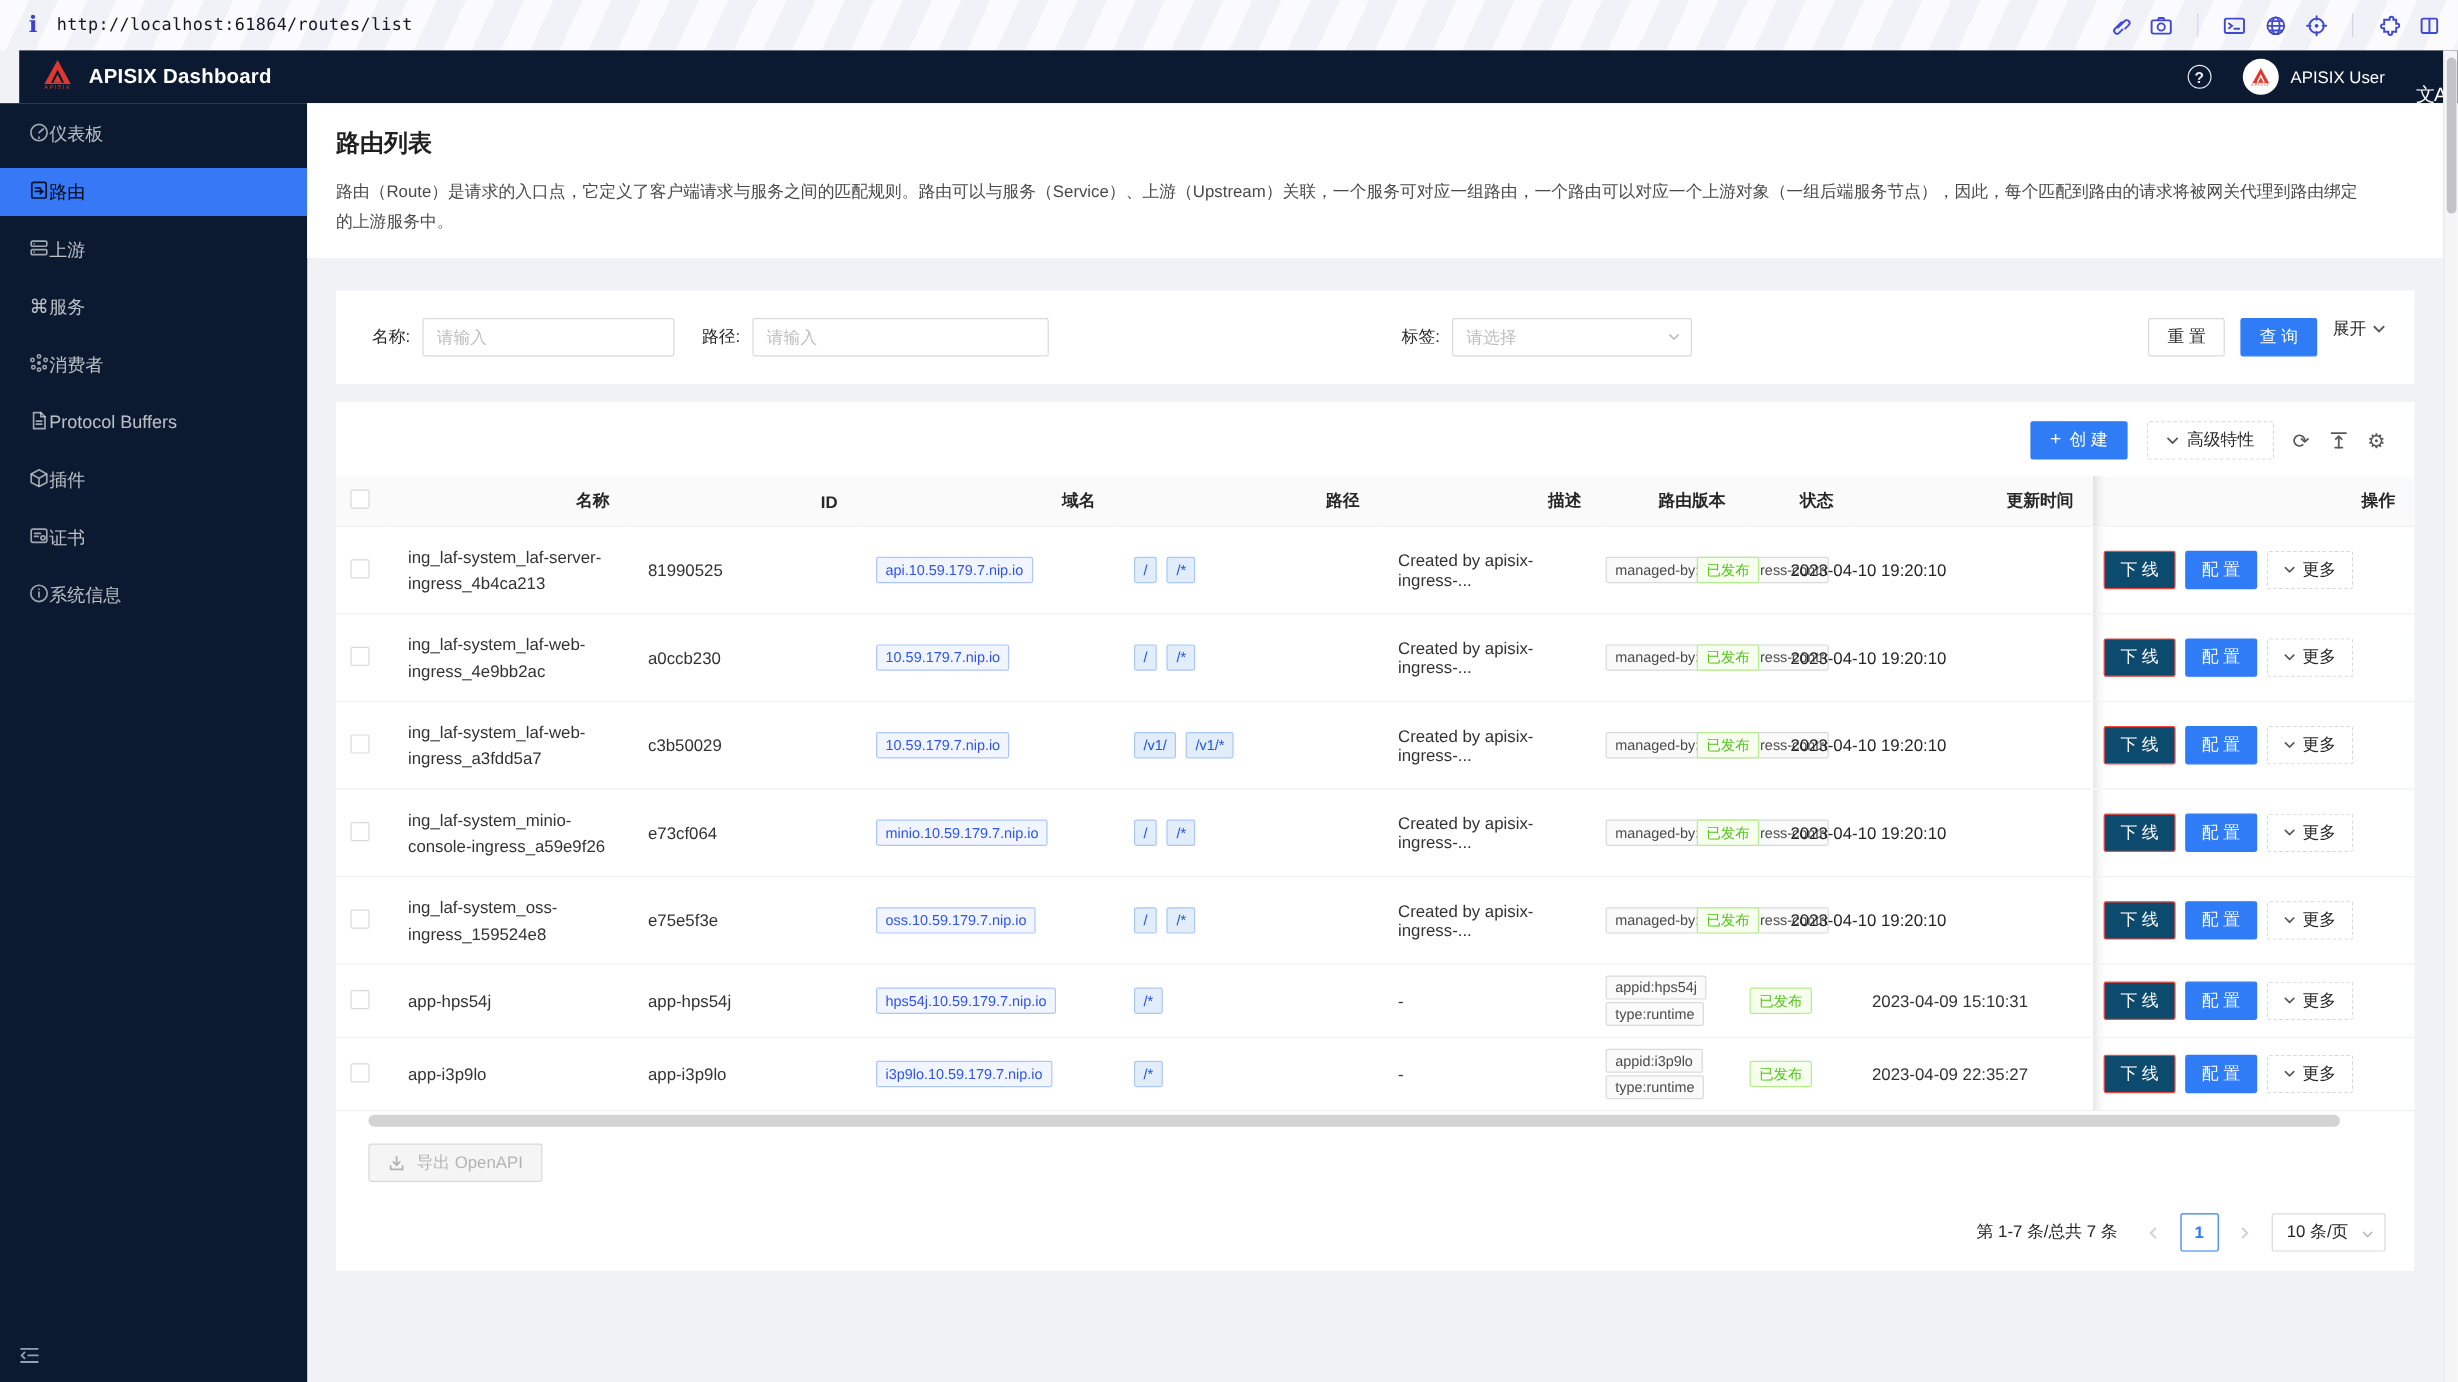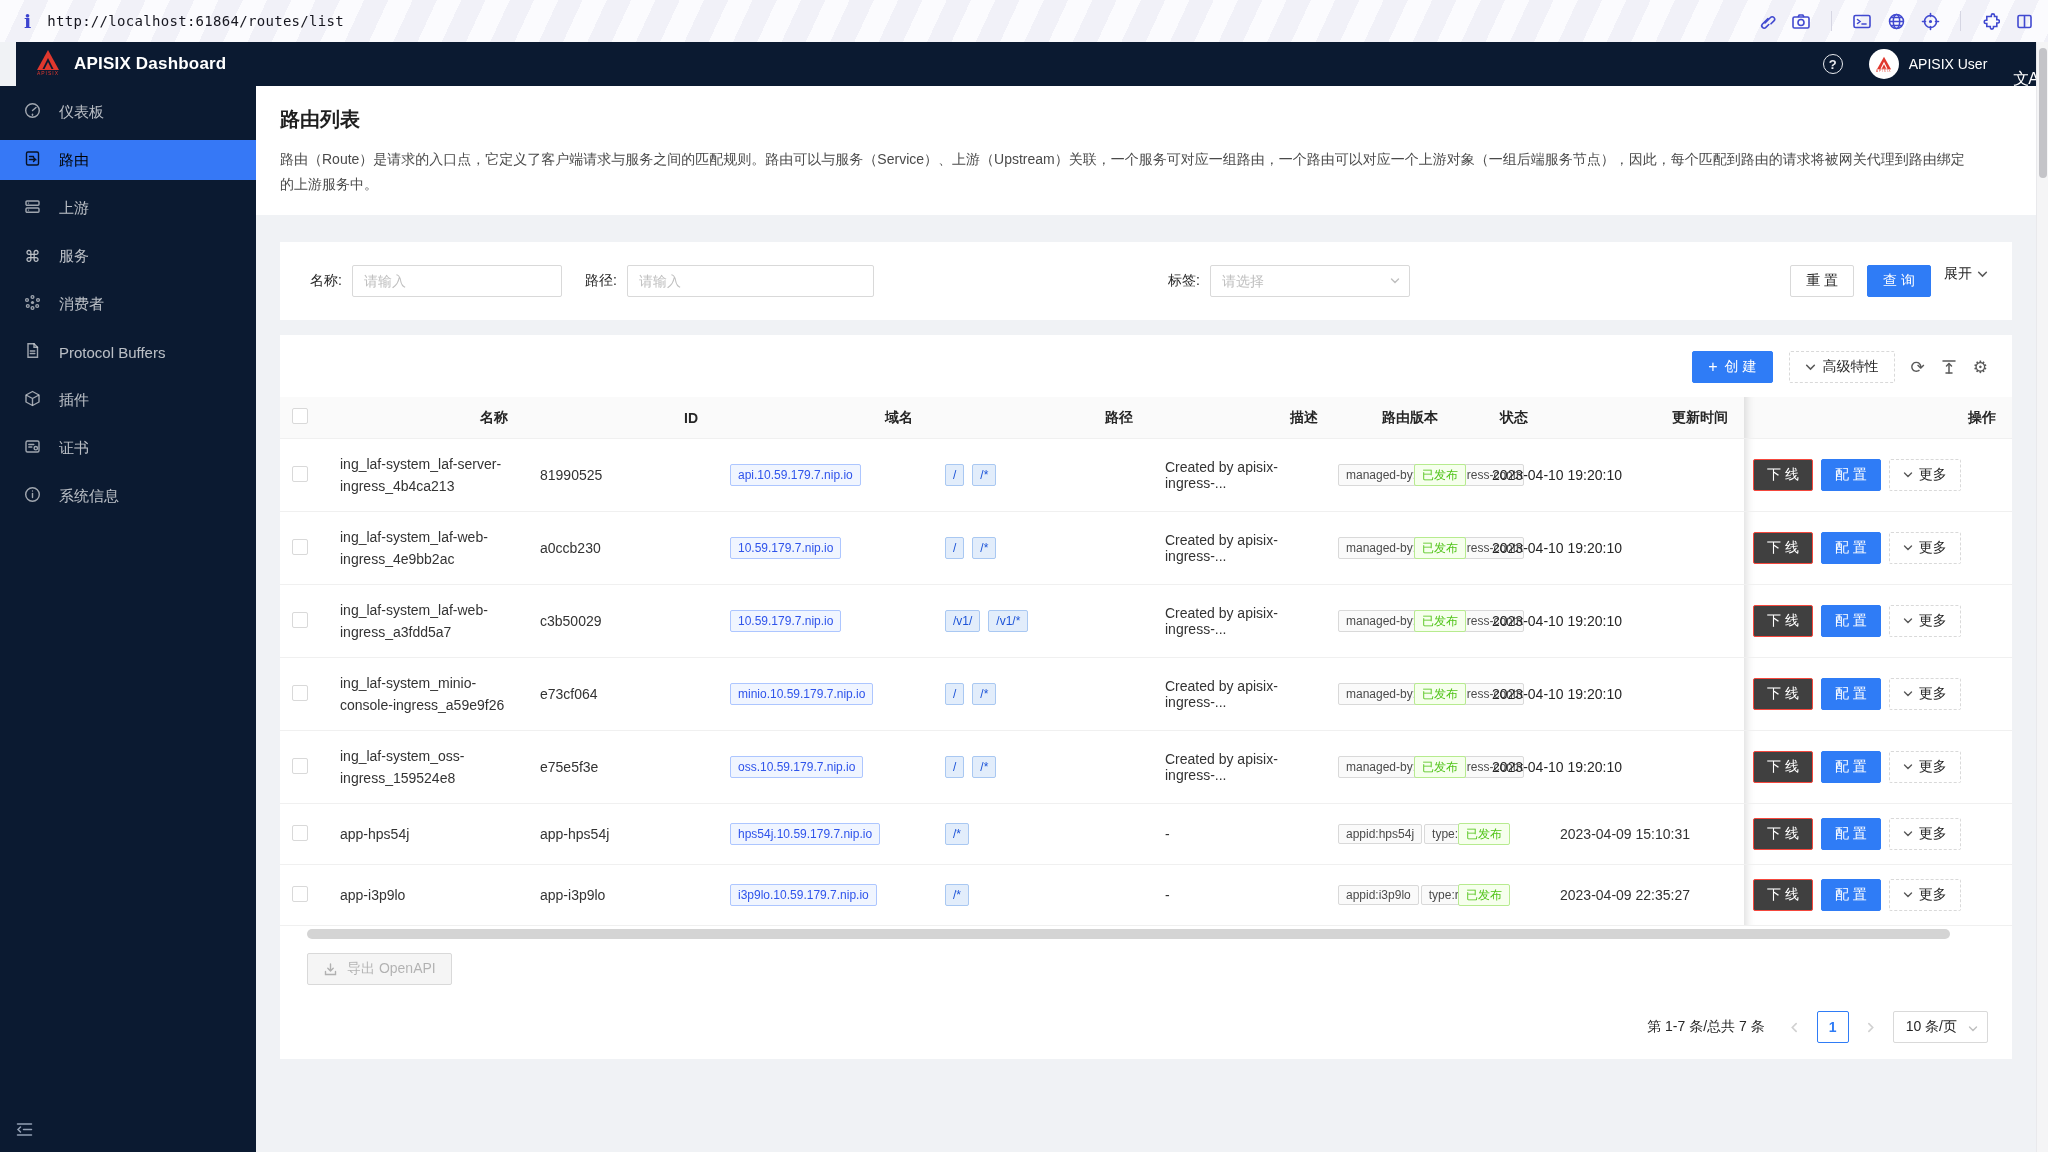--- a/index.html
+++ b/index.html
@@ -26,21 +26,21 @@
   .help-circle { width:20px; height:20px; border-radius:50%; border:1.5px solid #e8eaee; color:#e8eaee;
     display:flex; align-items:center; justify-content:center; font-size:13px; font-weight:bold; }
   .user-chip { display:flex; align-items:center; gap:10px; }
   .avatar { width:30px; height:30px; border-radius:50%; background:#fff; display:flex; flex-direction:column; align-items:center; justify-content:center; }
   .avatar .logo-word{ font-size:3px; }
   .user-name { font-size:14px; color:#fff; }
   .translate-glyph { font-size:16px; color:#fff; letter-spacing:-1px;margin-top:30px; }
 
   
   .sidebar { position:absolute; top:86px; left:0; width:256px; height:1066px; background:#0b1a31; padding-top:6px; }
-  .menu-item { height:40px; margin:0 0 8px; display:flex; align-items:center; gap:18px; padding-left:24px;
+  .menu-item { height:40px; margin:0 0 8px; display:flex; align-items:center; gap:0; padding-left:24px;
     color:rgba(255,255,255,.72); font-size:15px; cursor:pointer; }
   .menu-item svg { flex:none; opacity:.85; }
   .menu-item.active { background:#3678f6; color:#000000; }
   .menu-item .glyph-icon { width:17px; text-align:center; font-size:16px; }
   .collapse-btn { position:absolute; left:16px; bottom:12px; color:#93a0b4; }
 
   
   .content { position:absolute; left:256px; top:86px; width:1780px; bottom:0; }
   .page-header { background:#fff; padding:20px 24px 18px; }
   .page-title { font-size:20px; font-weight:bold; color:#1f1f1f; margin-bottom:14px; }
@@ -55,21 +55,21 @@
   .g-name { left:30px; } .g-name .s-input{ width:210px; }
   .g-path { left:305px; } .g-path .s-input{ width:247px; }
   .g-tag  { left:888px; } .g-tag .s-input{ width:200px; }
   .sel-wrap { position:relative; display:inline-block; }
   .sel-wrap svg { position:absolute; right:10px; top:11px; }
   .search-actions { position:absolute; right:24px; top:23px; display:flex; align-items:flex-start; gap:13px; }
 
   .btn { height:32px; border-radius:2px; font-size:14px; display:inline-flex; align-items:center; justify-content:center;
     padding:0 15px; cursor:pointer; background:#fff; border:1px solid #d9d9d9; color:#262626; font-family:inherit; white-space:nowrap; }
   .btn-primary { background:#2f7cf6; border-color:#2f7cf6; color:#fff; }
-  .btn-danger { background:#404040; border-color:#f5473d; color:#fff; }
+  .btn-danger { background:#0c4a6e; border-color:#f5473d; color:#fff; }
   .btn-dashed { border-style:dashed; }
   .link-expand { display:flex; align-items:center; gap:5px; color:#262626; cursor:pointer; }
 
   
   .table-card { margin-top:15px; padding-bottom:10px; }
   .toolbar { display:flex; justify-content:flex-end; align-items:center; gap:16px; padding:16px 24px 0; }
   .btn-create { gap:7px; }
   .btn-advanced { gap:7px; }
   .tool-icon { color:#595959; font-size:17px; line-height:1; cursor:pointer; display:flex; align-items:center; }
 
@@ -78,21 +78,21 @@
     color:#262626; font-size:14px; }
   tbody td { padding:14px 16px; border-bottom:1px solid #f0f0f0; vertical-align:middle; font-size:14px; }
   .cell-name { line-height:22px; overflow-wrap:anywhere; }
   .checkbox { width:16px; height:16px; border:1px solid #d9d9d9; border-radius:2px; background:#fff; display:inline-block; cursor:pointer; }
   .tag { display:inline-block; font-size:12px; line-height:20px; padding:0 7px; border-radius:2px; border:1px solid transparent; white-space:nowrap; }
   .tag-domain { color:#2f54eb; background:#f0f5ff; border-color:#adc6ff; }
   .tag-path { color:#1d54d8; background:#e2edfb; border-color:#a9c8f2; }
   .tag-gray { color:#4b4b4b; background:#fafafa; border-color:#d9d9d9; }
   .tag-green { color:#52c41a; background:#f6ffed; border-color:#b7eb8f; }
   .tags-row { display:flex; gap:8px; }
-  .tags-col { display:flex; flex-direction:row; gap:2px; align-items:flex-start; }
+  .tags-col { display:flex; flex-direction:column; gap:2px; align-items:flex-start;justify-content:center; }
   .tags-col .tag { line-height:18px; }
 
   .rv-overlap { position:relative; padding:0 !important; }
   .rv-overlap .tag-gray { position:absolute; left:4px; top:50%; transform:translateY(-50%); width:186px; overflow:hidden; z-index:1; }
   .rv-overlap .tag-green { position:absolute; left:80px; top:50%; transform:translateY(-50%); z-index:2; }
   .rv-overlap .ov-time { position:absolute; left:158px; top:50%; transform:translateY(-50%); z-index:3; white-space:nowrap; color:#262626; }
 
   .actions-th, .actions-td { box-shadow:inset 12px 0 10px -10px rgba(0,0,0,.15); }
   .actions-td { padding:14px 8px 14px 9px !important; }
   .actions-wrap { display:flex; gap:8px; align-items:center; }

